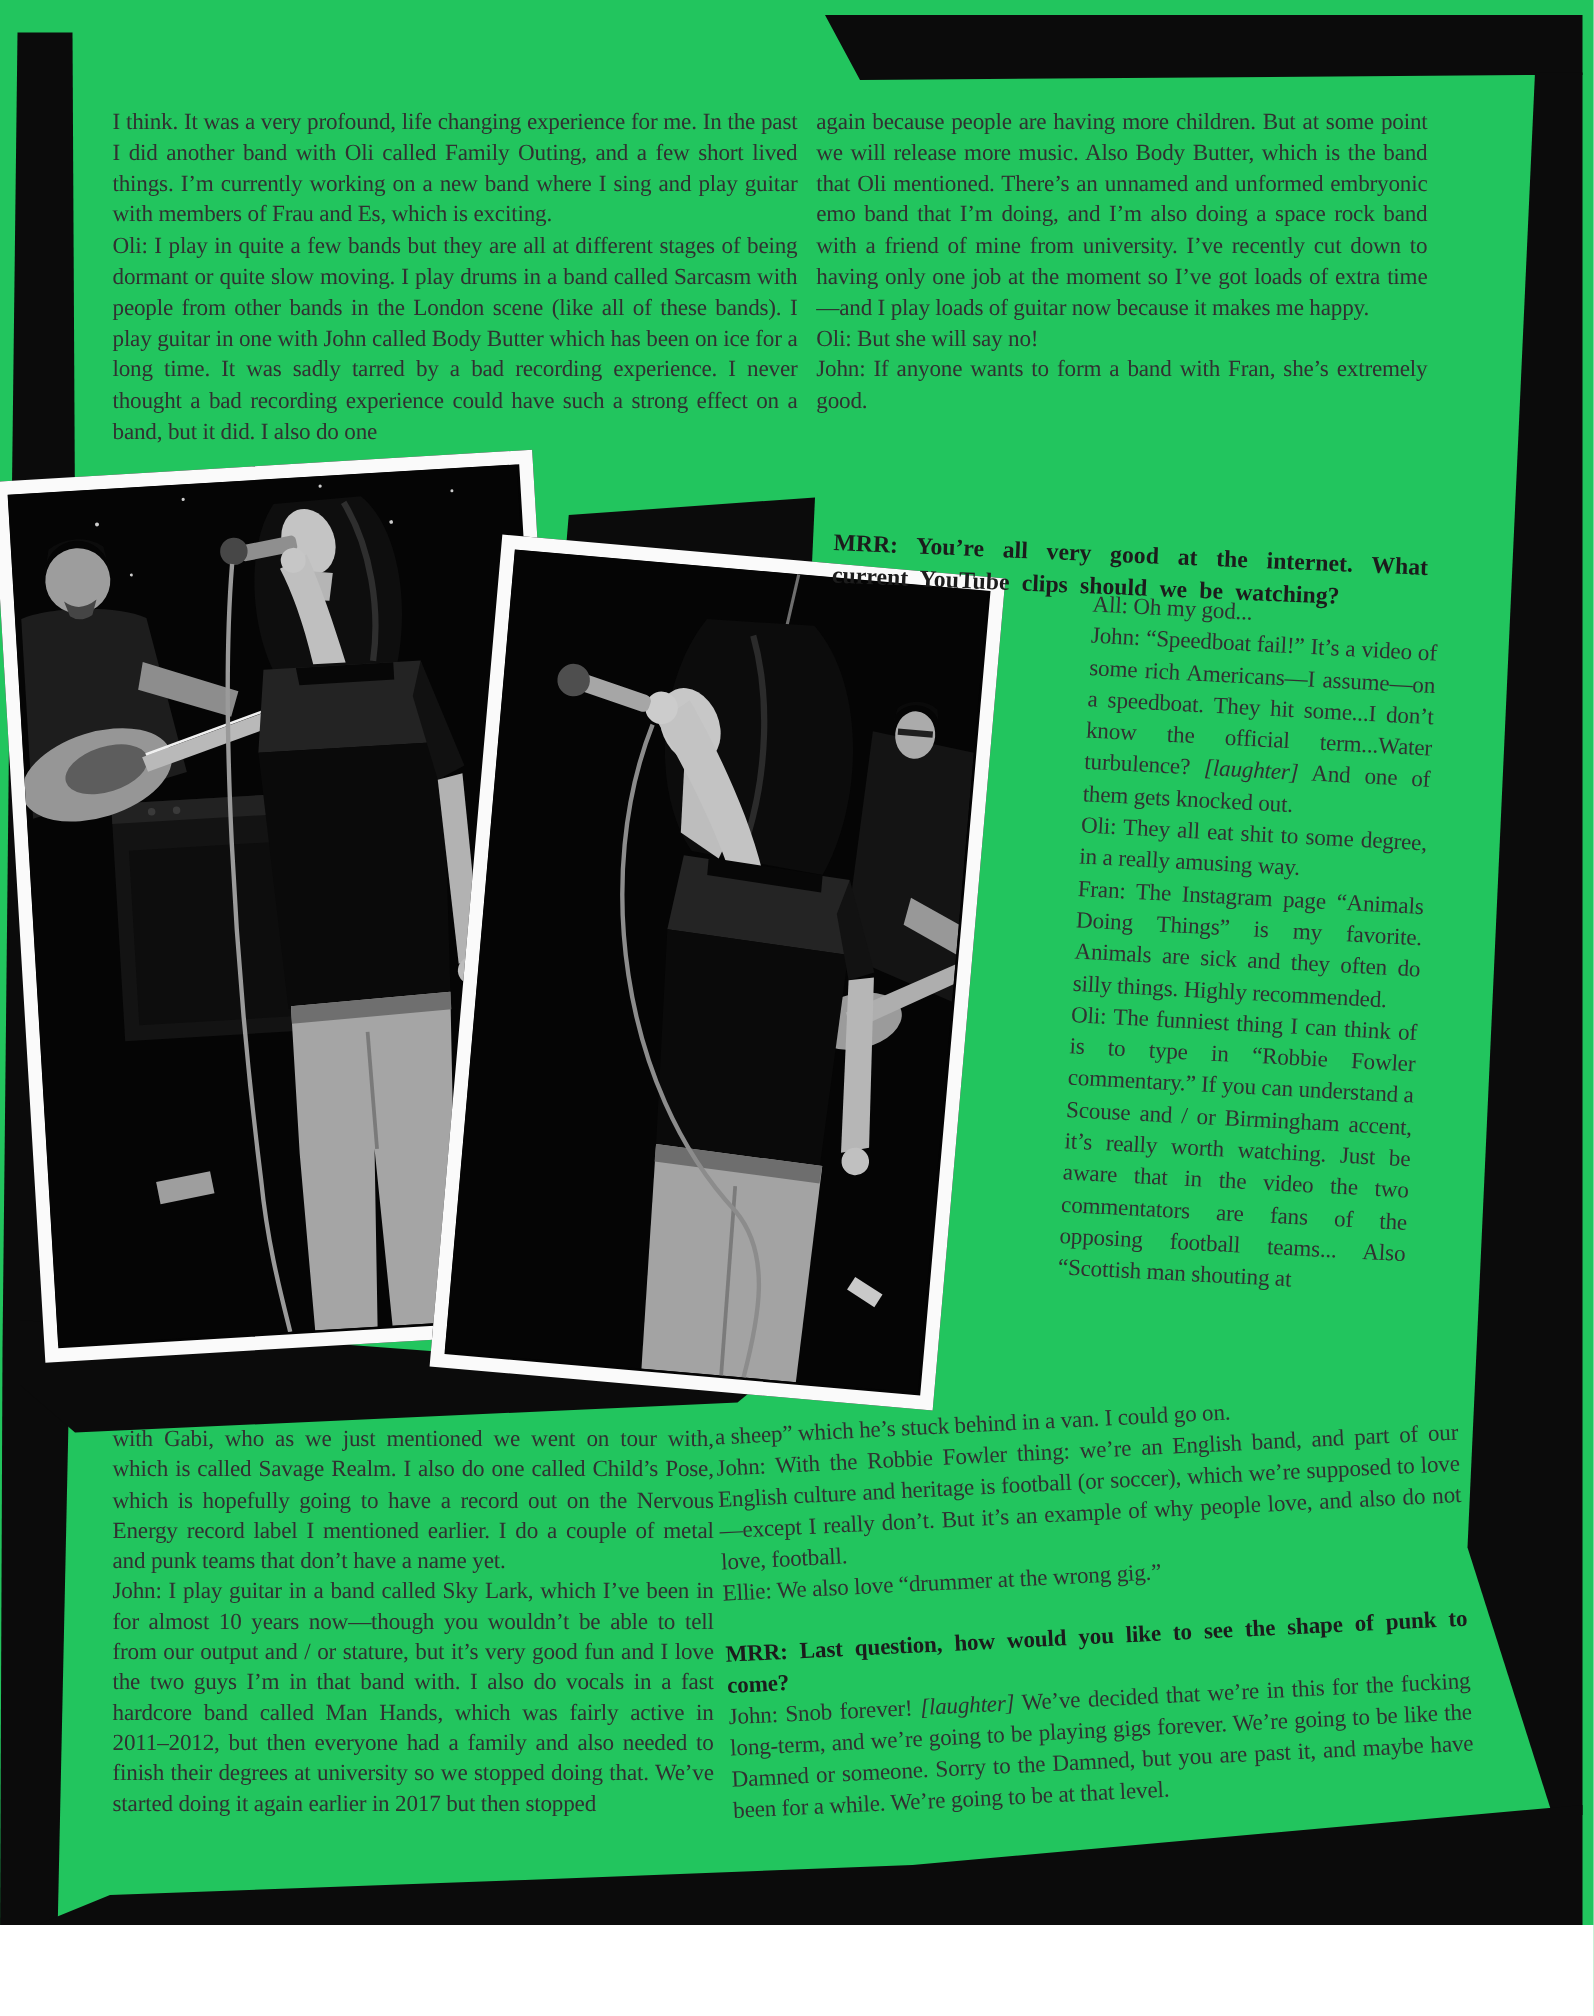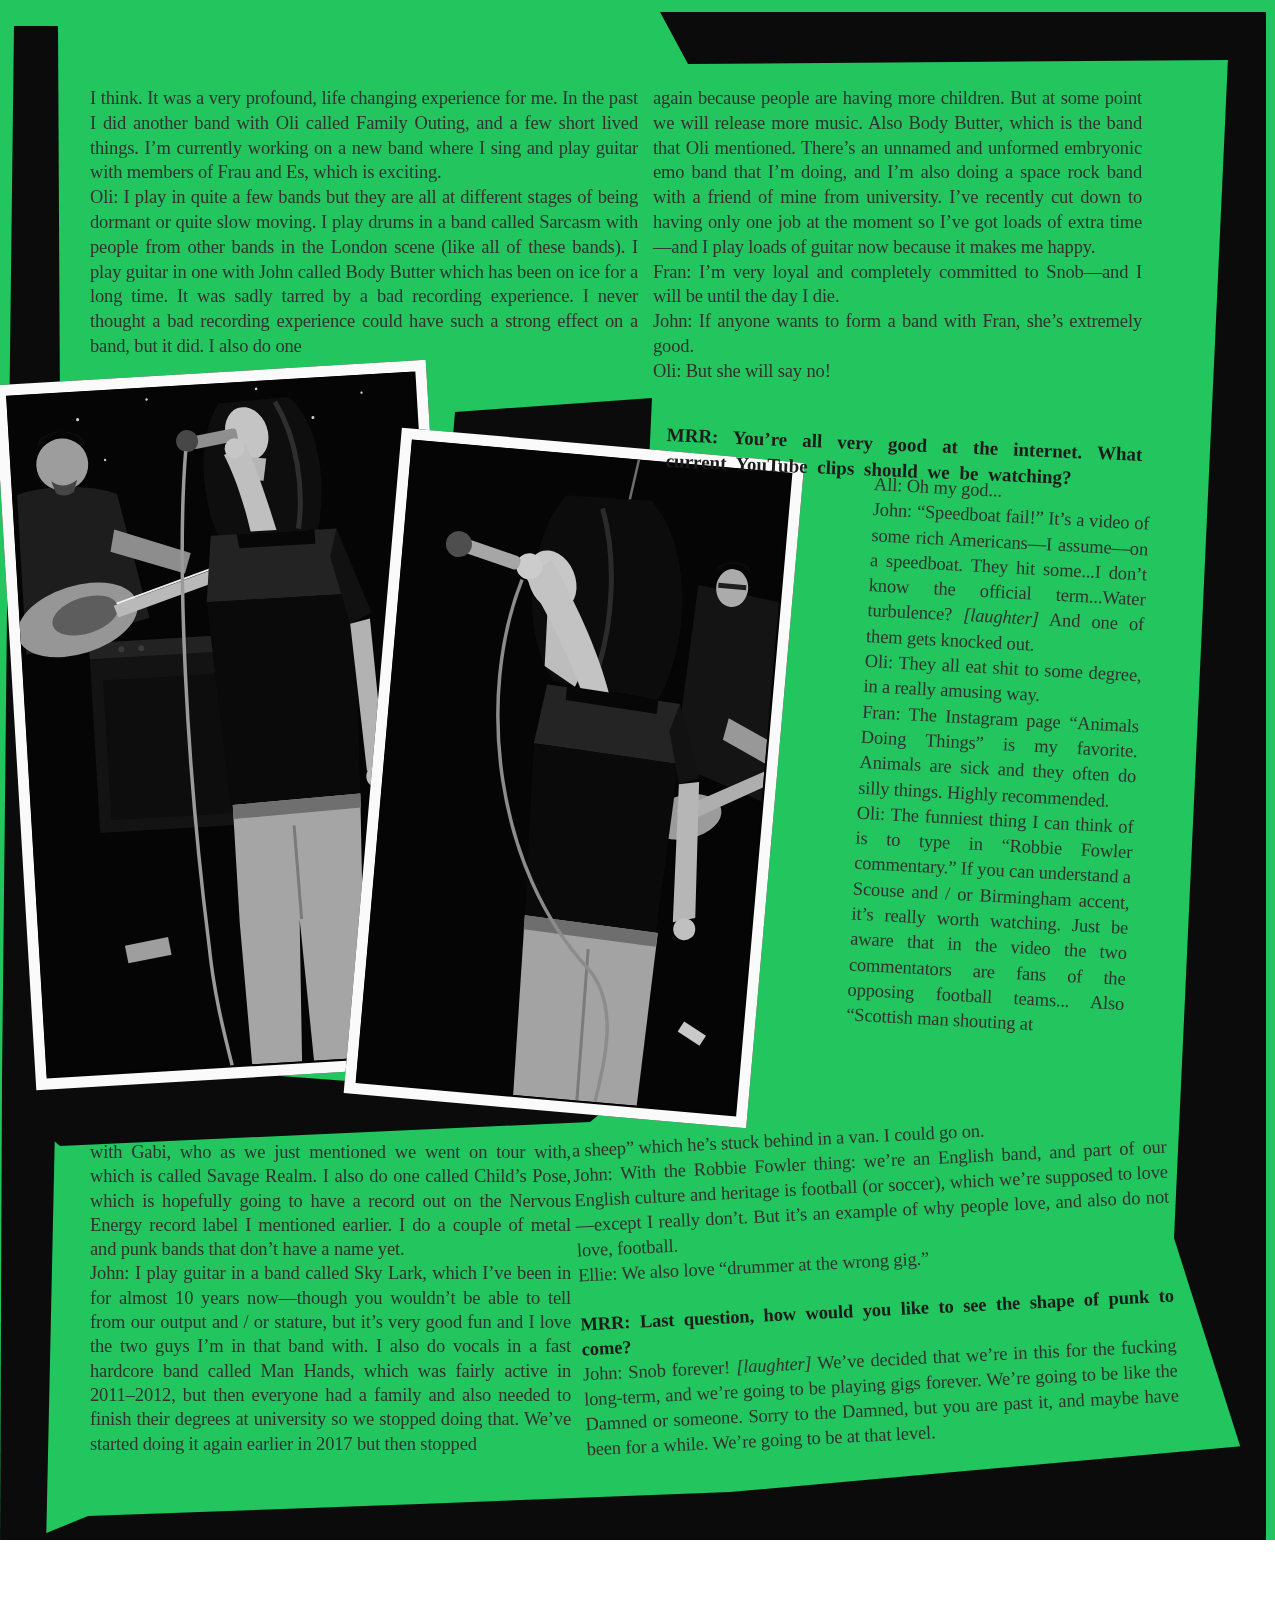--- a/index.html
+++ b/index.html
@@ -157,37 +157,36 @@
     </svg>
   </div>
 
   <div id="col-top-left" class="txt">
     <p>I think. It was a very profound, life changing experience for me. In the past I did another band with Oli called Family Outing, and a few short lived things. I’m currently working on a new band where I sing and play guitar with members of Frau and Es, which is exciting.</p>
     <p>Oli: I play in quite a few bands but they are all at different stages of being dormant or quite slow moving. I play drums in a band called Sarcasm with people from other bands in the London scene (like all of these bands). I play guitar in one with John called Body Butter which has been on ice for a long time. It was sadly tarred by a bad recording experience. I never thought a bad recording experience could have such a strong effect on a band, but it did. I also do one</p>
   </div>
 
   <div id="col-top-right" class="txt">
     <p>again because people are having more children. But at some point we will release more music. Also Body Butter, which is the band that Oli mentioned. There’s an unnamed and unformed embryonic emo band that I’m doing, and I’m also doing a space rock band with a friend of mine from university. I’ve recently cut down to having only one job at the moment so I’ve got loads of extra time—and I play loads of guitar now because it makes me happy.</p>
-    <p>Fran: I’m very loyal and completely committed to Snob—and I will be until the day I die.</p>
+    <p>Oli: But she will say no!</p>
     <p>John: If anyone wants to form a band with Fran, she’s extremely good.</p>
-    <p>Oli: But she will say no!</p>
   </div>
 
   <div id="yt-heading" class="heading">MRR: You’re all very good at the internet. What current YouTube clips should we be watching?</div>
 
   <div id="col-narrow" class="txt">
     <p>All: Oh my god...</p>
     <p>John: “Speedboat fail!” It’s a video of some rich Americans—I assume—on a speedboat. They hit some...I don’t know the official term...Water turbulence? <i>[laughter]</i> And one of them gets knocked out.</p>
     <p>Oli: They all eat shit to some degree, in a really amusing way.</p>
     <p>Fran: The Instagram page “Animals Doing Things” is my favorite. Animals are sick and they often do silly things. Highly recommended.</p>
     <p>Oli: The funniest thing I can think of is to type in “Robbie Fowler commentary.” If you can understand a Scouse and / or Birmingham accent, it’s really worth watching. Just be aware that in the video the two commentators are fans of the opposing football teams... Also “Scottish man shouting at</p>
   </div>
 
   <div id="col-bottom-left" class="txt">
-    <p>with Gabi, who as we just mentioned we went on tour with, which is called Savage Realm. I also do one called Child’s Pose, which is hopefully going to have a record out on the Nervous Energy record label I mentioned earlier. I do a couple of metal and punk bands that don’t have a name yet.</p>
+    <p>with Gabi, who as we just mentioned we went on tour with, which is called Savage Realm. I also do one called Child’s Pose, which is hopefully going to have a record out on the Nervous Energy record label I mentioned earlier. I do a couple of metal and punk teams that don’t have a name yet.</p>
     <p>John: I play guitar in a band called Sky Lark, which I’ve been in for almost 10 years now—though you wouldn’t be able to tell from our output and / or stature, but it’s very good fun and I love the two guys I’m in that band with. I also do vocals in a fast hardcore band called Man Hands, which was fairly active in 2011–2012, but then everyone had a family and also needed to finish their degrees at university so we stopped doing that. We’ve started doing it again earlier in 2017 but then stopped</p>
   </div>
 
   <div id="col-bottom-right" class="txt">
     <p>a sheep” which he’s stuck behind in a van. I could go on.</p>
     <p>John: With the Robbie Fowler thing: we’re an English band, and part of our English culture and heritage is football (or soccer), which we’re supposed to love—except I really don’t. But it’s an example of why people love, and also do not love, football.</p>
     <p>Ellie: We also love “drummer at the wrong gig.”</p>
     <p class="bold gap">MRR: Last question, how would you like to see the shape of punk to come?</p>
     <p>John: Snob forever! <i>[laughter]</i> We’ve decided that we’re in this for the fucking long-term, and we’re going to be playing gigs forever. We’re going to be like the Damned or someone. Sorry to the Damned, but you are past it, and maybe have been for a while. We’re going to be at that level.</p>
   </div>

